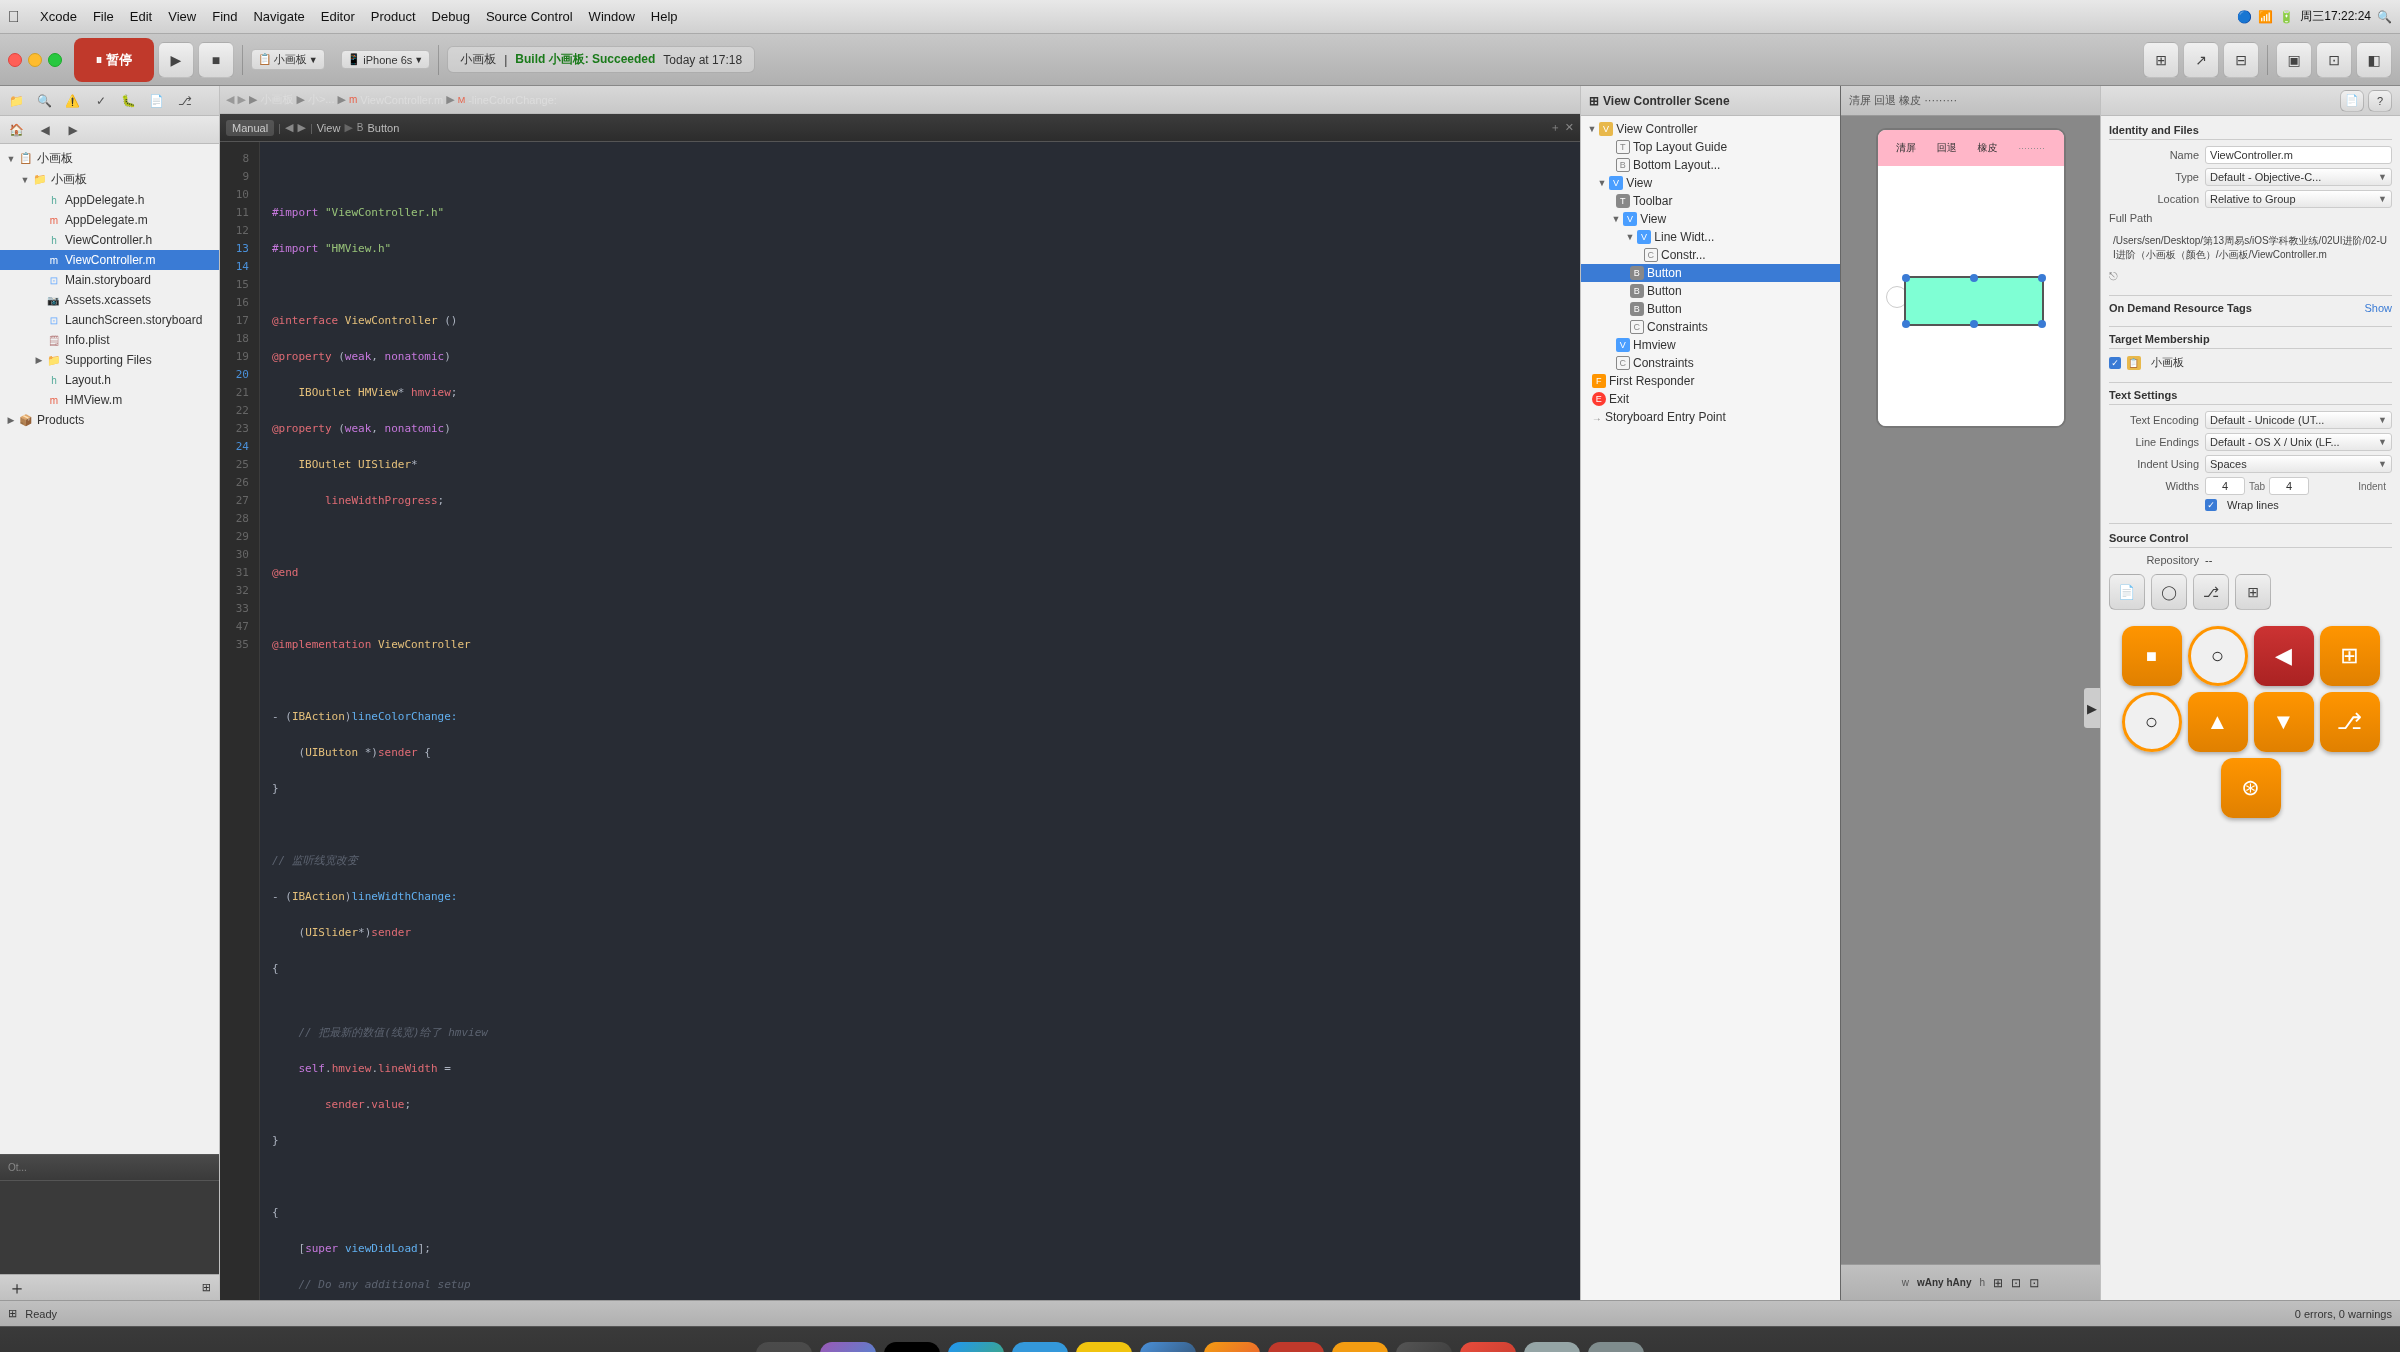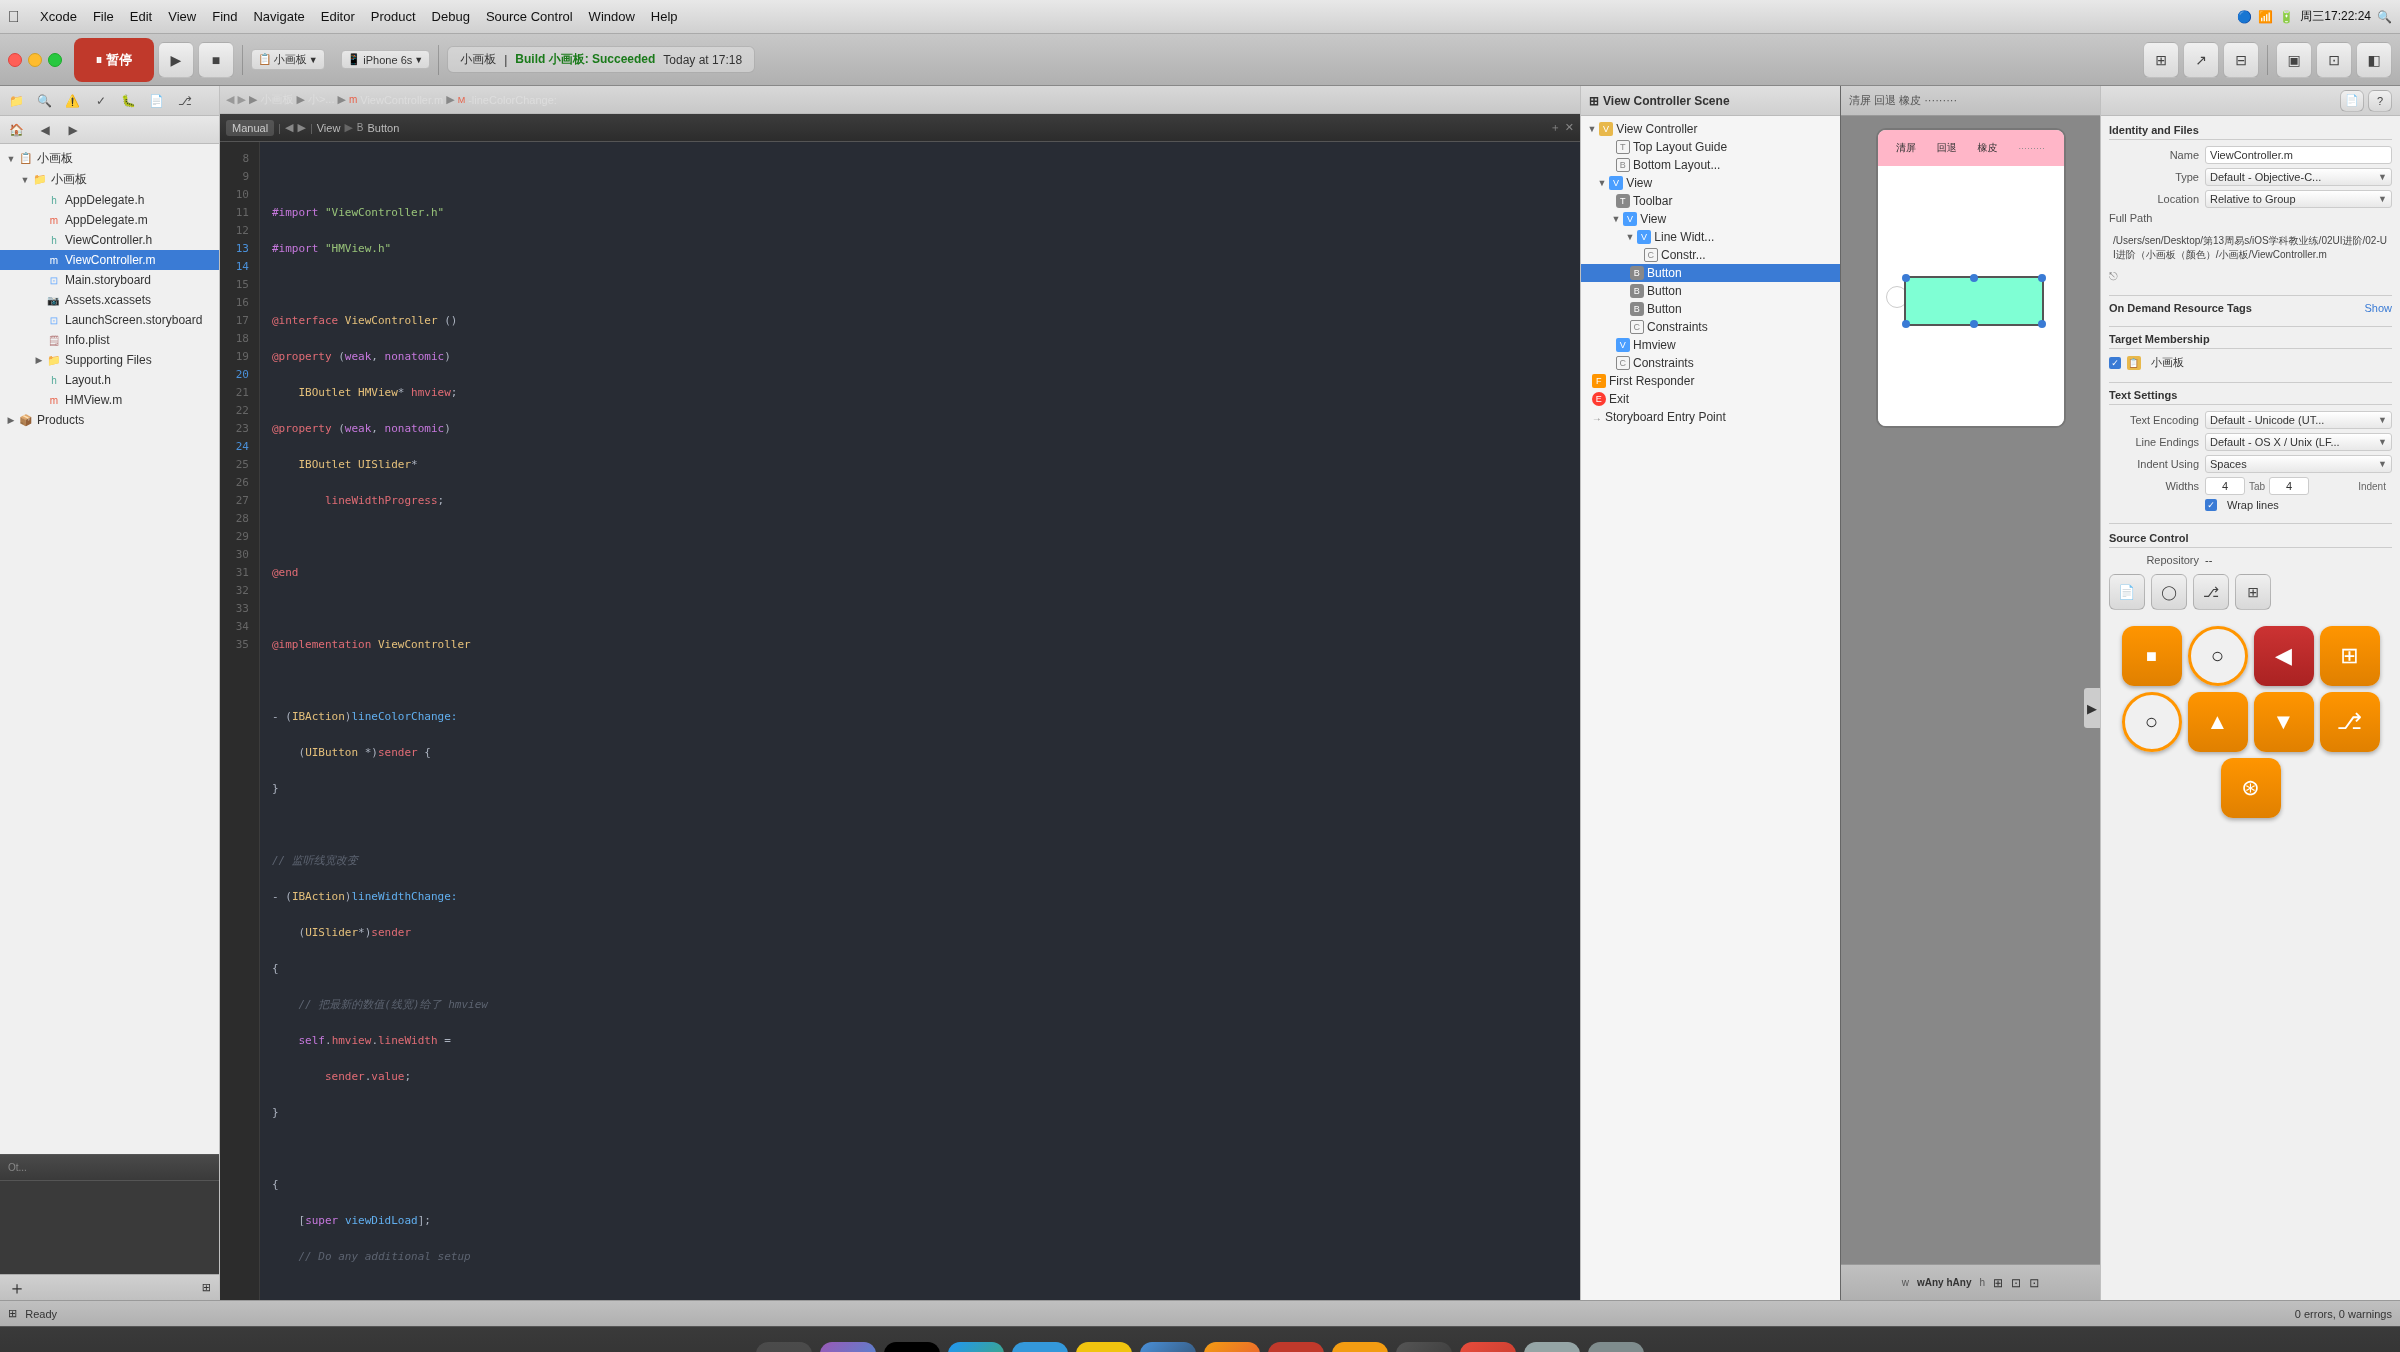--- a/index.html
+++ b/index.html
@@ -679,21 +679,21 @@
         <div class="ln">27</div>
         <div class="ln"></div>
         <div class="ln">28</div>
         <div class="ln">29</div>
         <div class="ln">30</div>
         <div class="ln">31</div>
         <div class="ln">32</div>
         <div class="ln">33</div>
         <div class="ln"></div>
         <div class="ln"></div>
-        <div class="ln">34</div>
+        <div class="ln">47</div>
         <div class="ln">35</div>
         <div class="ln"></div>
       </div>
       <div class="code-content">
 <span style="display:block;height:18px;"></span>
 <span style="display:block;"><span class="preproc">#import</span> <span class="str">"ViewController.h"</span></span>
 <span style="display:block;"><span class="preproc">#import</span> <span class="str">"HMView.h"</span></span>
 <span style="display:block;height:18px;"></span>
 <span style="display:block;"><span class="kw2">@interface</span> <span class="type">ViewController</span> <span class="punct">()</span></span>
 <span style="display:block;"><span class="kw2">@property</span> <span class="punct">(</span><span class="kw">weak</span><span class="punct">,</span> <span class="kw">nonatomic</span><span class="punct">)</span></span>
@@ -707,21 +707,21 @@
 <span style="display:block;"><span class="kw2">@implementation</span> <span class="type">ViewController</span></span>
 <span style="display:block;height:18px;"></span>
 <span style="display:block;"><span class="punct">-</span> <span class="punct">(</span><span class="type">IBAction</span><span class="punct">)</span><span class="fn">lineColorChange:</span></span>
 <span style="display:block;">    <span class="punct">(</span><span class="type">UIButton</span> <span class="punct">*)</span><span class="prop">sender</span> <span class="punct">{</span></span>
 <span style="display:block;"><span class="punct">}</span></span>
 <span style="display:block;height:18px;"></span>
 <span style="display:block;"><span class="cmt">// 监听线宽改变</span></span>
 <span style="display:block;"><span class="punct">-</span> <span class="punct">(</span><span class="type">IBAction</span><span class="punct">)</span><span class="fn">lineWidthChange:</span></span>
 <span style="display:block;">    <span class="punct">(</span><span class="type">UISlider</span><span class="punct">*)</span><span class="prop">sender</span></span>
 <span style="display:block;"><span class="punct">{</span></span>
-<span style="display:block;">    <span class="cmt">// 把最新的数值(线宽)给了 hmview</span></span>
+<span style="display:block;margin-top:28px;">    <span class="cmt">// 把最新的数值(线宽)给了 hmview</span></span>
 <span style="display:block;">    <span class="kw">self</span><span class="punct">.</span><span class="prop">hmview</span><span class="punct">.</span><span class="prop">lineWidth</span> <span class="punct">=</span></span>
 <span style="display:block;">        <span class="prop">sender</span><span class="punct">.</span><span class="prop">value</span><span class="punct">;</span></span>
 <span style="display:block;"><span class="punct">}</span></span>
 <span style="display:block;height:18px;"></span>
 <span style="display:block;"><span class="punct">{</span></span>
 <span style="display:block;">    <span class="punct">[</span><span class="kw">super</span> <span class="fn">viewDidLoad</span><span class="punct">];</span></span>
 <span style="display:block;">    <span class="cmt">// Do any additional setup</span></span>
 
 
 

